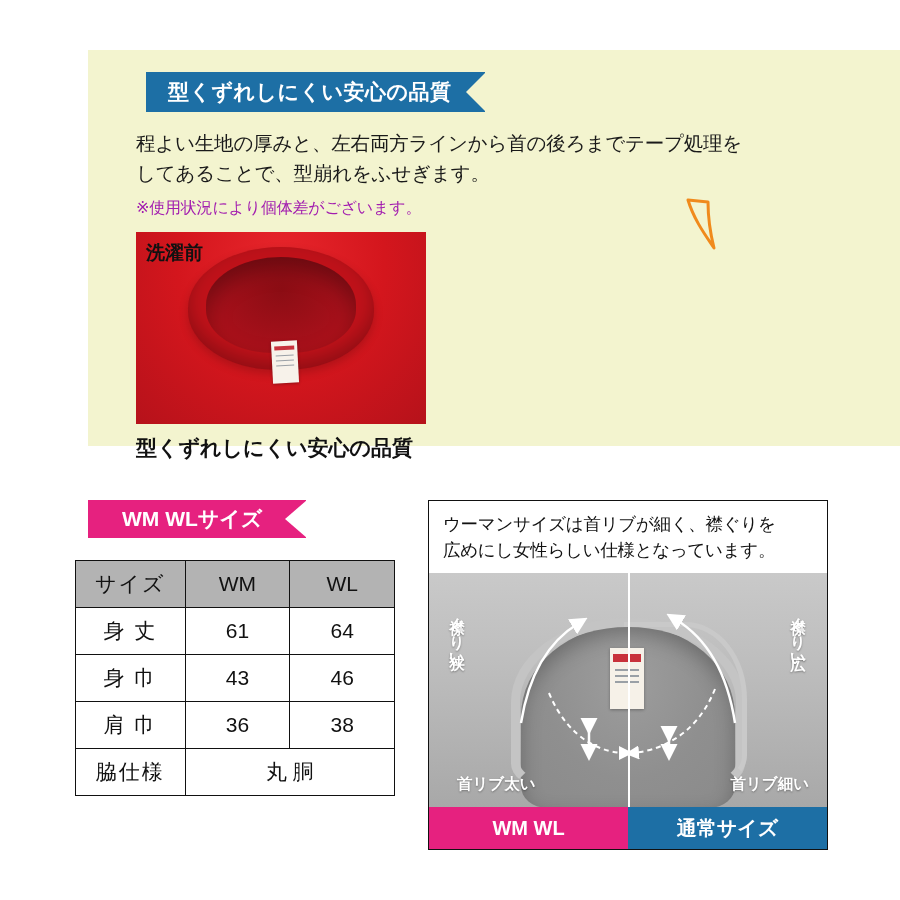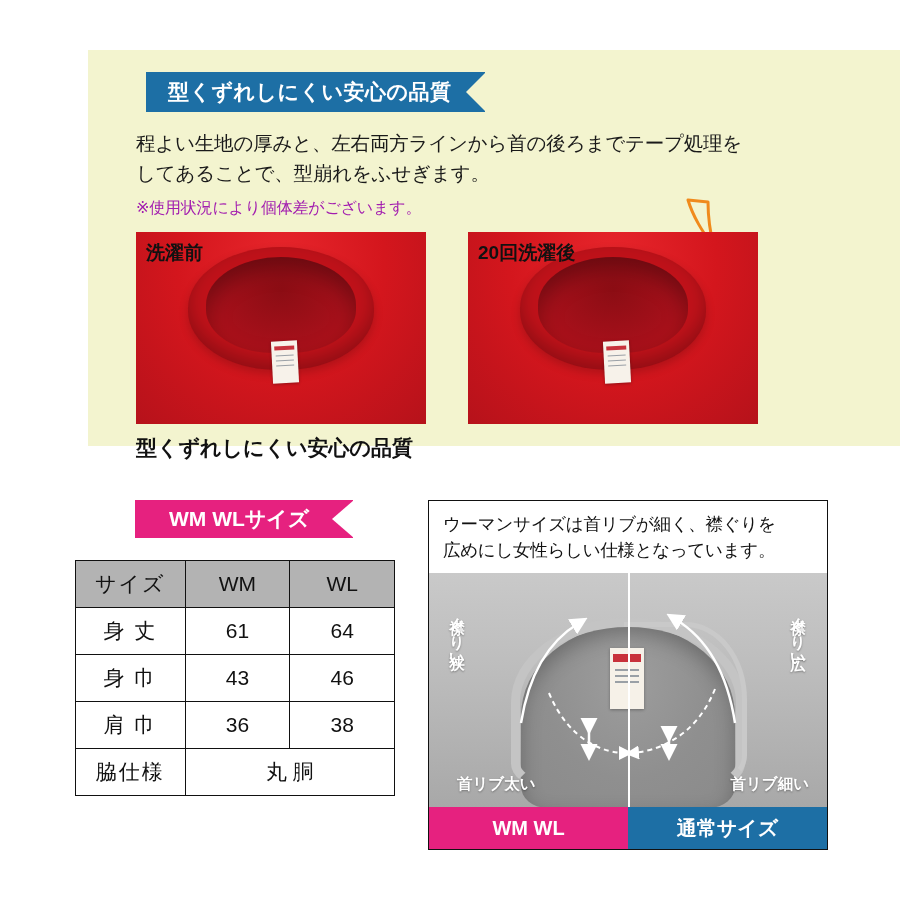--- a/index.html
+++ b/index.html
@@ -168,21 +168,20 @@
     font-weight: bold;
     color: #111111;
     letter-spacing: 0px;
   }
 
   
   .size-banner {
     position: absolute;
     left: 88px; top: 500px;
     height: 26px;
-    margin-left: 47px;
   }
   .size-banner .banner {
     position: relative;
     display: inline-block;
     height: 38px;
     line-height: 38px;
     background: #e6217f;
     color: #ffffff;
     font-size: 21px;
     font-weight: bold;
@@ -370,28 +369,20 @@
 
   <div class="photo photo-a">
     <div class="bg"></div>
     <div class="shirt"></div>
     <div class="collar-outer"></div>
     <div class="collar-inner"></div>
     <div class="tag"></div>
     <div class="photo-label">洗濯前</div>
   </div>
 
-  <div class="photo photo-b">
-    <div class="bg"></div>
-    <div class="shirt"></div>
-    <div class="collar-outer"></div>
-    <div class="collar-inner"></div>
-    <div class="tag"></div>
-    <div class="photo-label">20回洗濯後</div>
-  </div>
 
   <div class="caption">型くずれしにくい安心の品質</div>
 </div>
 
 <div class="size-banner">
   <div class="banner">WM WLサイズ</div>
 </div>
 
 <table class="size-table">
   <tbody>

